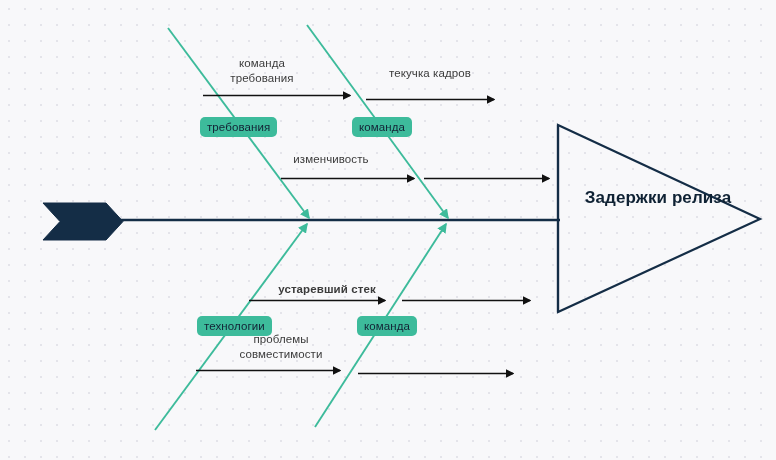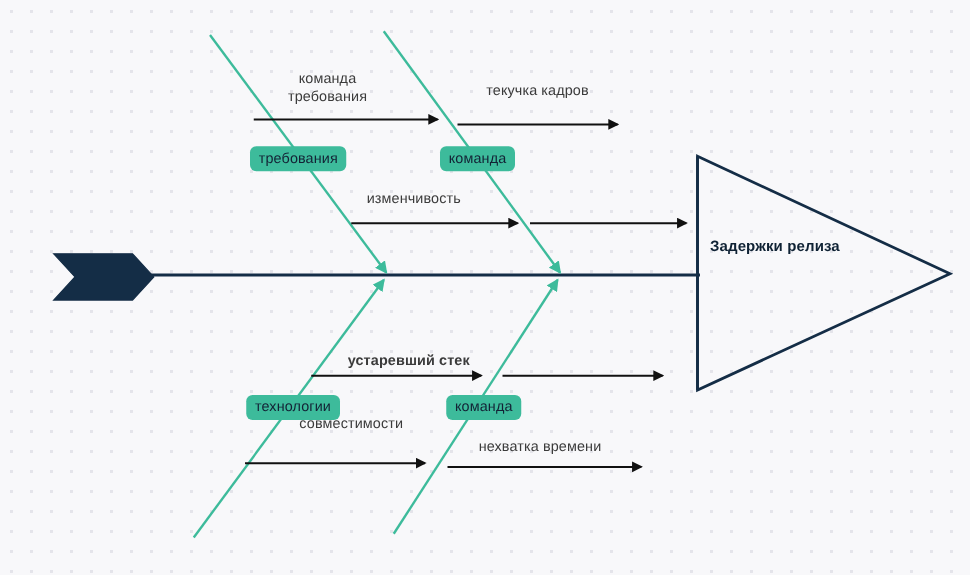--- a/index.html
+++ b/index.html
@@ -45,22 +45,23 @@
     padding: 0 7px;
     white-space: nowrap;
     box-sizing: border-box;
     letter-spacing: 0.1px;
   }
   #effect-text {
     position: absolute;
     left: 568px;
     top: 188px;
     width: 180px;
+    text-align: center;
     color: #0f2234;
-    font-size: 12px;
+    font-size: 17px;
     font-weight: bold;
     line-height: 19px;
     letter-spacing: 0.1px;
   }
 </style>
 </head>
 <body>
 
 <div id="canvas">
 
@@ -118,25 +119,25 @@
   <div class="cause-label" style="left:285px; top:152px; width:92px;">изменчивость</div>
 
   <div class="cause-label" style="left:375px; top:66px; width:110px;">текучка кадров</div>
 
   <div class="cause-label" style="left:428px; top:134px; width:118px;">
   </div>
 
   <div class="cause-label" style="left:268px; top:282px; width:118px;font-weight:bold;">устаревший стек</div>
 
   <div class="cause-label" style="left:231px; top:332px; width:100px;">
+    <div>проблемы</div>
     <div>совместимости</div>
   </div>
 
 
-  <div class="cause-label" style="left:370px; top:351px; width:124px;">нехватка времени</div>
 
   <div class="cat-badge" style="left:200px; top:117px;">требования</div>
 
   <div class="cat-badge" style="left:352px; top:117px;">команда</div>
 
   <div class="cat-badge" style="left:197px; top:316px;">технологии</div>
 
   <div class="cat-badge" style="left:357px; top:316px;">команда</div>
 
 </div>

